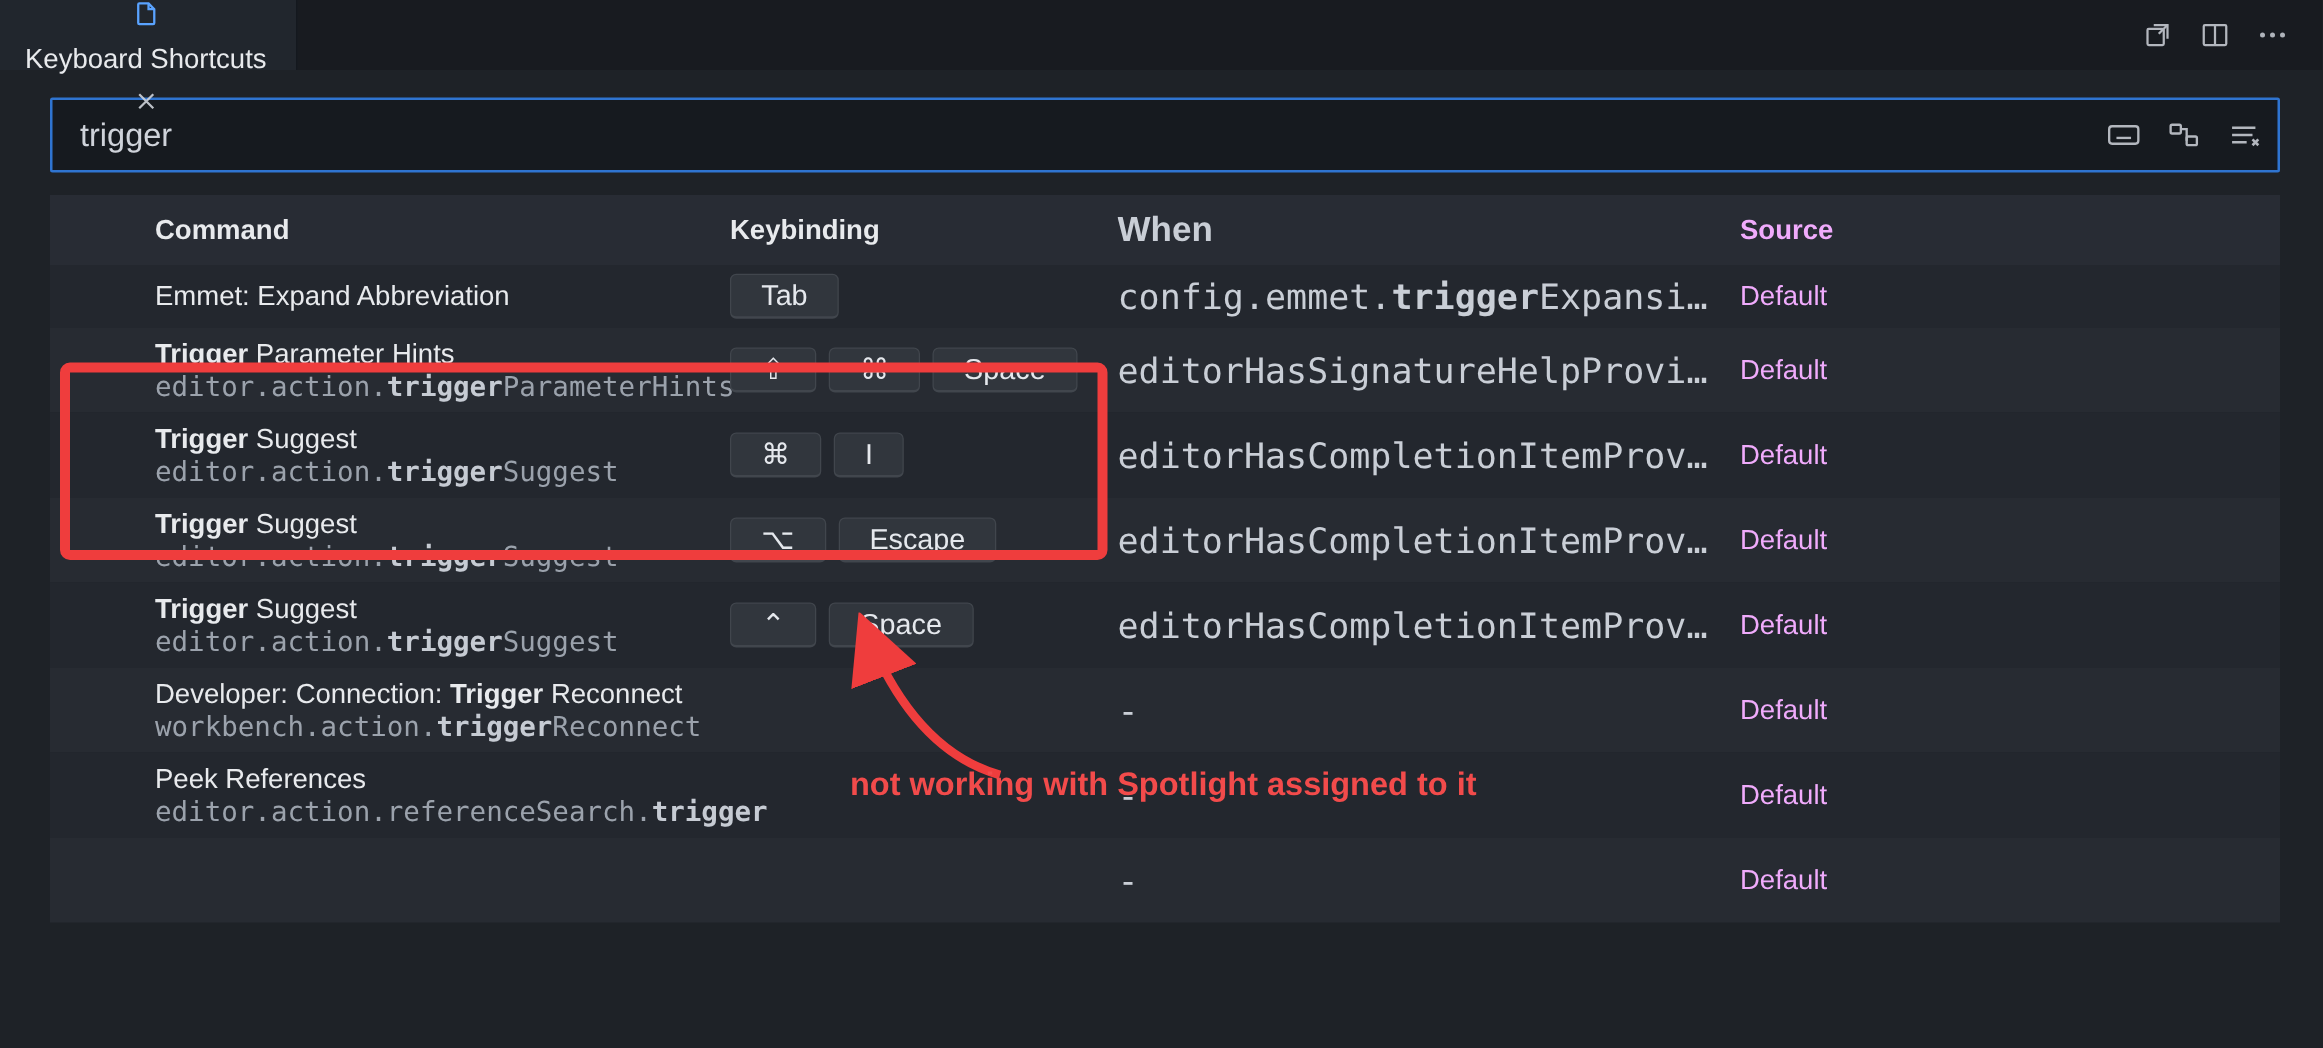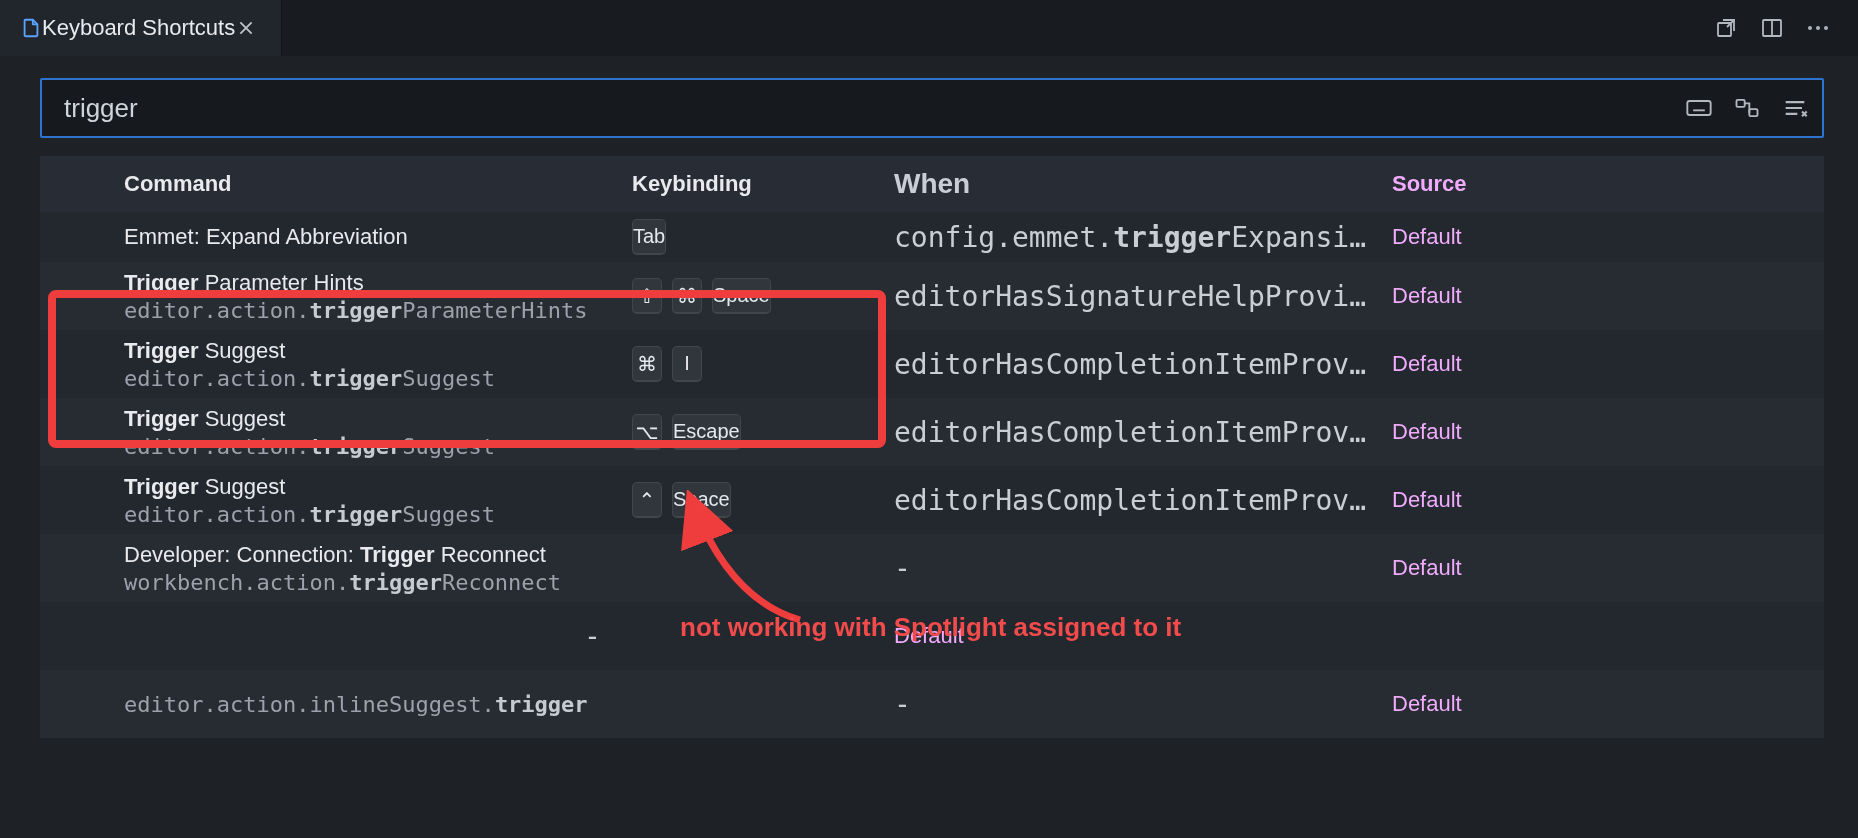--- a/index.html
+++ b/index.html
@@ -32,25 +32,26 @@
   .tab-bar{
     display:flex;
     align-items:center;
     justify-content:space-between;
     height:56px;
     background:#181b20;
   }
   .tab{
     display:flex;
     align-items:center;
-    gap:0;
+    gap:12px;
     background:var(--bg-tab);
     height:56px;
     padding:0 24px 0 20px;
     border-right:1px solid #11141a;
+    flex-direction:column;
   }
   .tab .file-icon svg{width:22px;height:22px;display:block;}
   .tab-title{font-size:22px;color:#e8eaed;}
   .tab-close{width:22px;height:22px;display:flex;align-items:center;justify-content:center;opacity:.9;}
   .tab-close svg{width:18px;height:18px;}
   .title-actions{display:flex;align-items:center;gap:22px;padding-right:28px;}
   .title-actions .tbtn{width:24px;height:24px;opacity:.85;display:flex;align-items:center;justify-content:center;}
   .title-actions svg{width:24px;height:24px;}
   .dots{display:flex;gap:4px;}
   .dots span{width:4px;height:4px;border-radius:50%;background:#c9ced6;}
@@ -89,26 +90,26 @@
   .trow{height:68px;position:relative;}
   .trow:nth-child(odd){background:var(--bg-row-a);}
   .trow:nth-child(even){background:var(--bg-row-b);}
   .trow.single{height:50px;}
   .c-gutter{}
   .c-cmd{display:flex;flex-direction:column;justify-content:center;gap:2px;}
   .cmd-name{font-size:22px;color:#e8eaed;}
   .cmd-name b{font-weight:700;}
   .cmd-id{font-size:22px;font-family:ui-monospace,Menlo,Consolas,monospace;color:var(--text-dim);}
   .cmd-id b{font-weight:700;color:#c6cbd3;}
-  .c-key{display:flex;align-items:center;gap:10px;margin-left:48px;}
+  .c-key{display:flex;align-items:center;gap:10px;}
   .key{
     display:inline-flex;align-items:center;justify-content:center;
-    min-width:30px;height:36px;padding:0 0;
+    min-width:30px;height:36px;padding:0 24px;
     background:var(--key-bg);border:1px solid #41464d;border-bottom:2px solid #41464d;
-    border-radius:5px;font-size:20px;color:#e5e8ed;
+    border-radius:5px;font-size:23px;color:#e5e8ed;
     font-family:-apple-system,BlinkMacSystemFont,sans-serif;
   }
   .c-when{
     font-family:ui-monospace,Menlo,Consolas,monospace;
     font-size:28px;color:var(--mono);
     white-space:nowrap;overflow:hidden;text-overflow:ellipsis;
     padding-right:20px;
   }
   .c-when b{font-weight:700;}
   .c-src{font-size:22px;color:#f0abfc;}
@@ -276,28 +277,31 @@
         <div class="c-cmd">
           <div class="cmd-name">Developer: Connection: <b>Trigger</b> Reconnect</div>
           <div class="cmd-id">workbench.action.<b>trigger</b>Reconnect</div>
         </div>
         <div class="c-key"></div>
         <div class="c-when">-</div>
         <div class="c-src">Default</div>
       </div>
       <div class="trow">
         <div class="c-gutter"></div>
+        <div class="c-cmd">
+          <div class="cmd-name">Peek References</div>
+          <div class="cmd-id">editor.action.referenceSearch.<b>trigger</b></div>
+        </div>
         <div class="c-key"></div>
         <div class="c-when">-</div>
         <div class="c-src">Default</div>
       </div>
       <div class="trow">
         <div class="c-gutter"></div>
         <div class="c-cmd">
-          <div class="cmd-id">editor.action.inlineSuggest.<b>trigger</b></div>
         </div>
         <div class="c-key"></div>
         <div class="c-when">-</div>
         <div class="c-src">Default</div>
       </div>
     </div>
 </div>
 
 <div class="anno-box" style="left:48px;top:290px;width:838px;height:158px;"></div>
 <svg class="anno-arrow" style="left:670px;top:490px;width:160px;height:140px;" viewBox="0 0 160 140">

